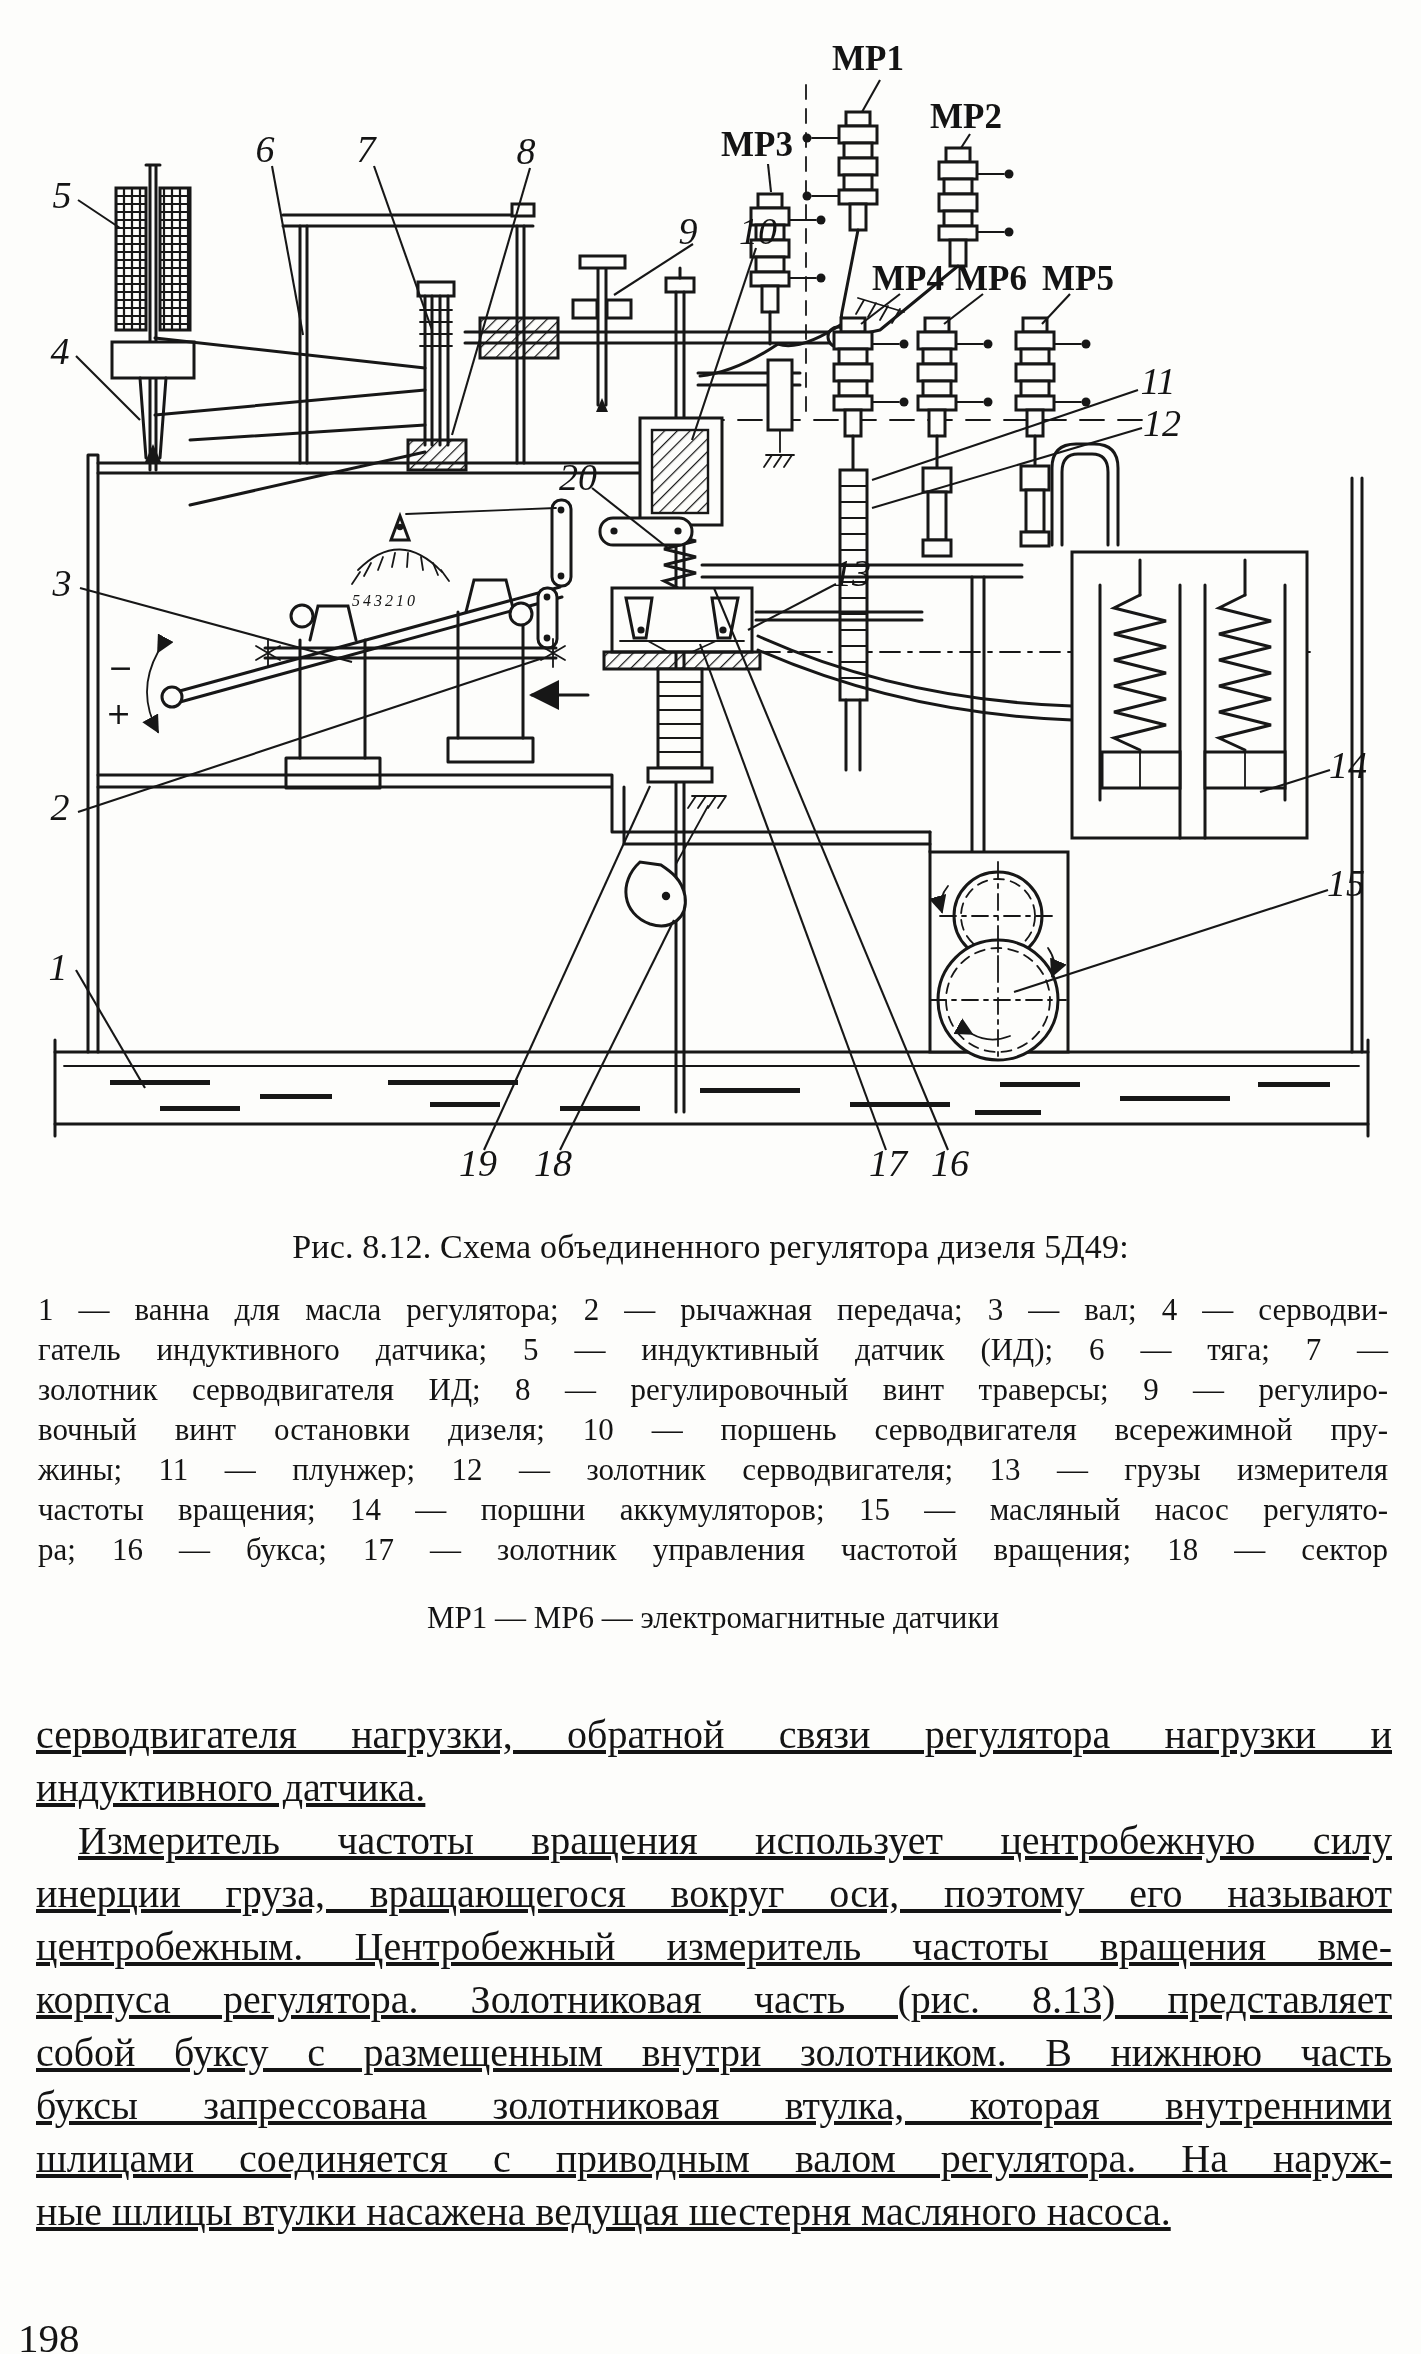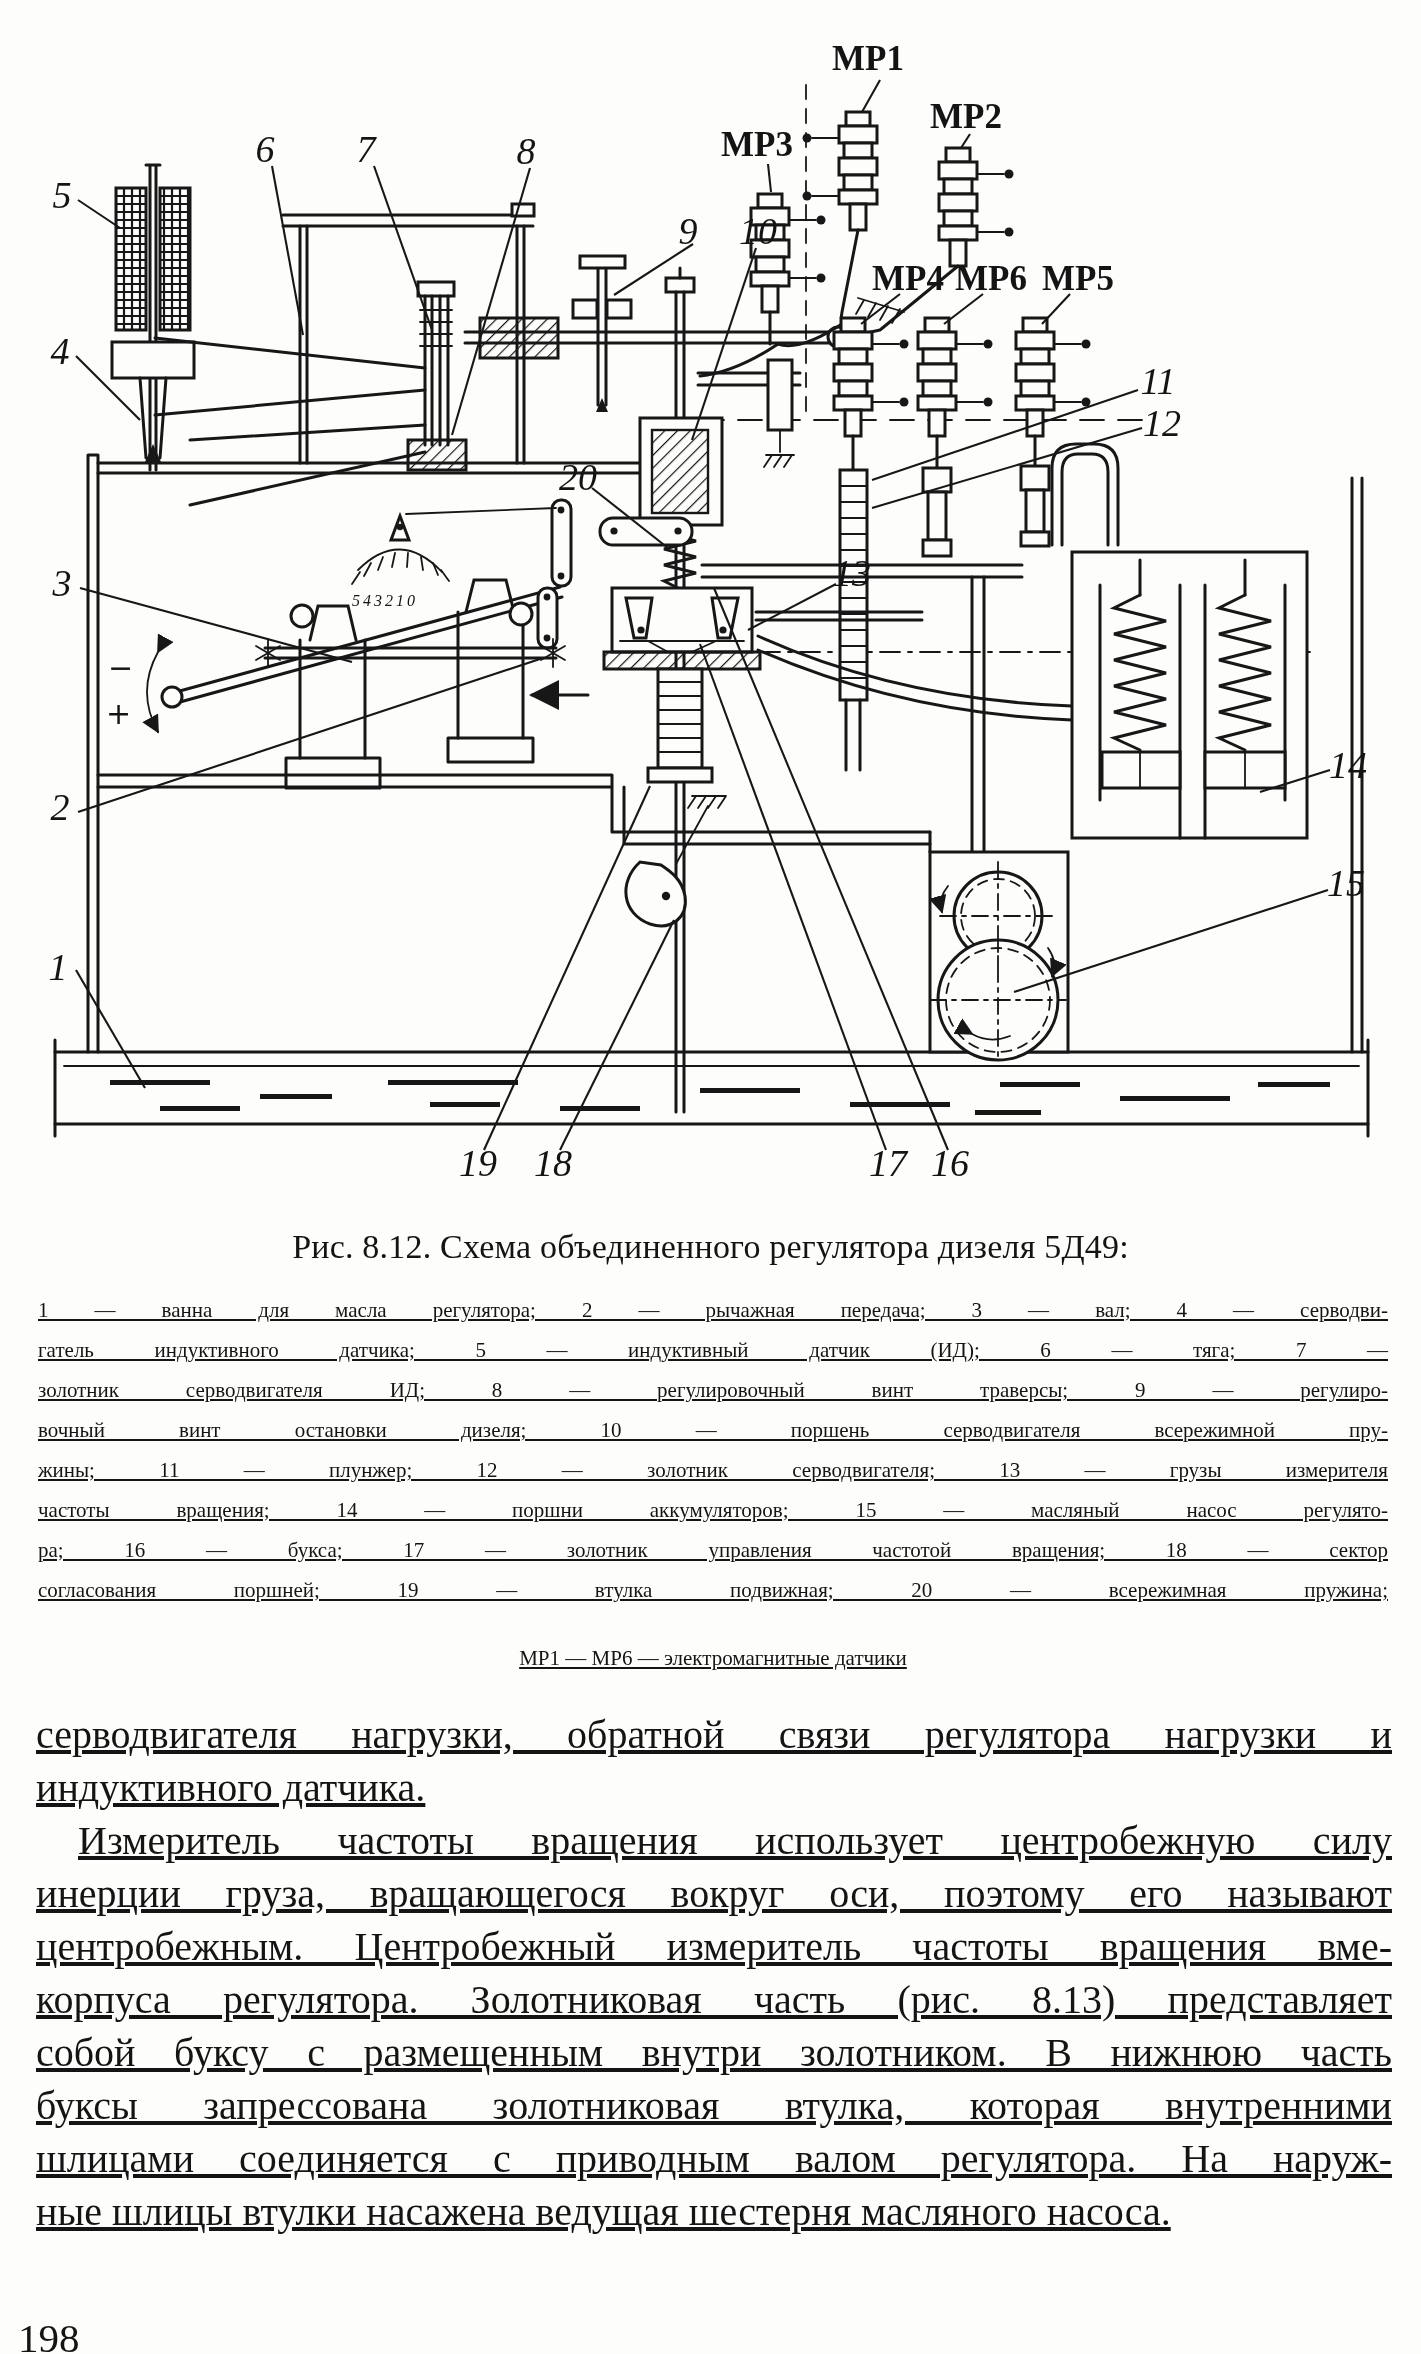--- a/index.html
+++ b/index.html
@@ -10,21 +10,21 @@
   svg .thin{stroke-width:1.8;}
   svg .lead{fill:none;stroke:#171717;stroke-width:2.1;}
   svg .wh{fill:#fdfdfb;stroke:#171717;stroke-width:3;}
   svg .blk{fill:#171717;stroke:none;}
   svg .num{font-family:"Liberation Serif",serif;font-style:italic;font-size:38px;fill:#141414;}
   svg .mp{font-family:"Liberation Serif",serif;font-weight:600;font-size:35px;fill:#141414;}
   svg .tiny{font-family:"Liberation Serif",serif;font-style:italic;font-size:16px;letter-spacing:3px;fill:#141414;}
   svg .sign{font-family:"DejaVu Sans",sans-serif;font-size:30px;fill:#141414;}
   .caption{position:absolute;left:0;top:1228px;width:1421px;text-align:center;
            font-size:34px;letter-spacing:0.2px;}
-  .legend{position:absolute;left:38px;top:1290px;width:1350px;font-size:21px;line-height:40px;text-decoration:underline;}
+  .legend{position:absolute;left:38px;top:1290px;width:1350px;font-size:31px;line-height:40px;}
   .legend-line{text-align:justify;text-align-last:justify;white-space:normal;}
   .legend-line.center{text-align-last:center;margin-top:28px;}
   .bodytext{position:absolute;left:36px;top:1708px;width:1356px;font-size:40px;line-height:53px;}
   .body-line{text-align:justify;text-align-last:justify;text-decoration:underline;}
   .body-line.end{text-align-last:left;}
   .body-line.indent{text-indent:42px;}
   .pagenum{position:absolute;left:18px;top:2266px;font-size:41px;margin-top:48px;}
 </style>
 </head>
 <body>
@@ -329,21 +329,20 @@
   <div class="caption">Рис. 8.12. Схема объединенного регулятора дизеля 5Д49:</div>
 
   <div class="legend">
       <div class="legend-line">1 — ванна для масла регулятора; 2 — рычажная передача; 3 — вал; 4 — серводви-</div>
       <div class="legend-line">гатель индуктивного датчика; 5 — индуктивный датчик (ИД); 6 — тяга; 7 —</div>
       <div class="legend-line">золотник серводвигателя ИД; 8 — регулировочный винт траверсы; 9 — регулиро-</div>
       <div class="legend-line">вочный винт остановки дизеля; 10 — поршень серводвигателя всережимной пру-</div>
       <div class="legend-line">жины; 11 — плунжер; 12 — золотник серводвигателя; 13 — грузы измерителя</div>
       <div class="legend-line">частоты вращения; 14 — поршни аккумуляторов; 15 — масляный насос регулято-</div>
       <div class="legend-line">ра; 16 — букса; 17 — золотник управления частотой вращения; 18 — сектор</div>
-      <div class="legend-line">согласования поршней; 19 — втулка подвижная; 20 — всережимная пружина;</div>
       <div class="legend-line center">МР1 — МР6 — электромагнитные датчики</div>
     </div>
 
   <div class="bodytext">
       <div class="body-line">серводвигателя нагрузки, обратной связи регулятора нагрузки и</div>
       <div class="body-line end">индуктивного датчика.</div>
       <div class="body-line indent">Измеритель частоты вращения использует центробежную силу</div>
       <div class="body-line">инерции груза, вращающегося вокруг оси, поэтому его называют</div>
       <div class="body-line">центробежным. Центробежный измеритель частоты вращения вме-</div>
       <div class="body-line">корпуса регулятора. Золотниковая часть (рис. 8.13) представляет</div>

